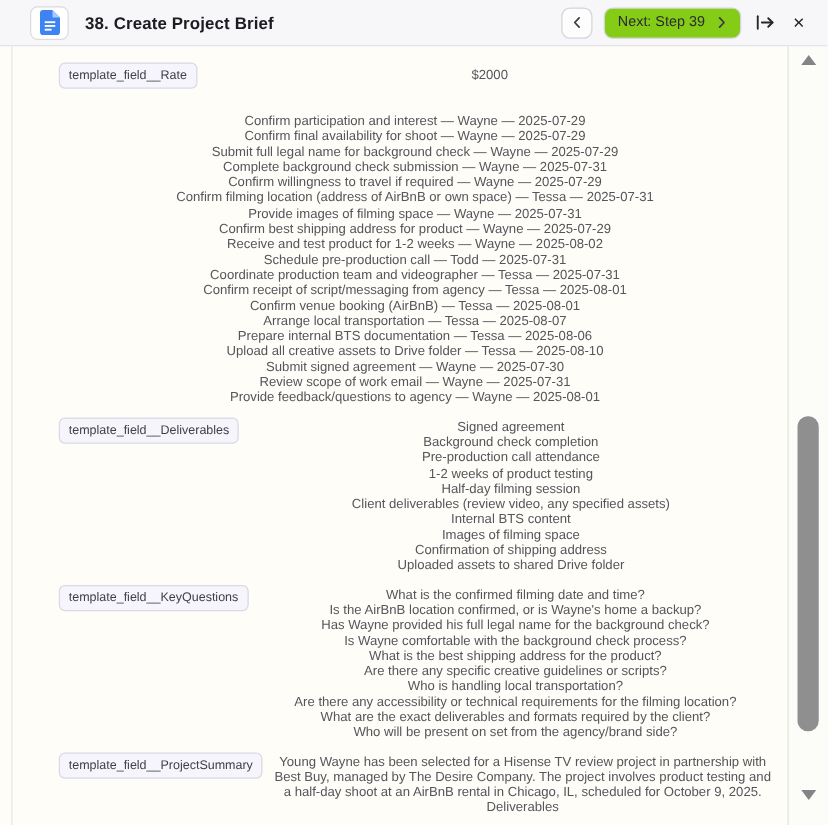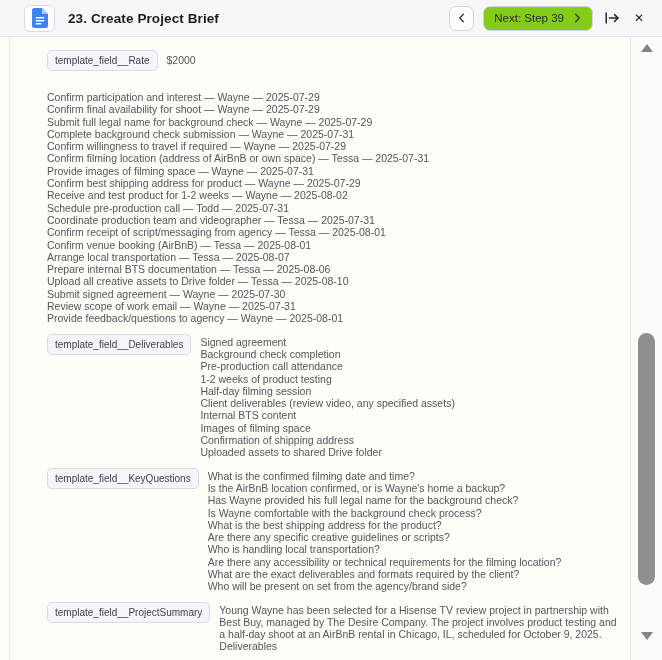--- a/index.html
+++ b/index.html
@@ -40,21 +40,21 @@
     padding:13px 13px 0 16px; overflow:hidden;
   }
   .row { display:flex; align-items:flex-start; margin-bottom:9px;padding-left:21px; }
   .badge {
     background:#f5f5fb; border:1px solid #d9d9e7; border-radius:5px;
     padding:3px 7px; font-size:10px; line-height:13px; color:#3f3f49;
     white-space:nowrap; margin-right:9px; flex:0 0 auto; cursor:pointer;
   }
   .value {
     flex:1; font-size:10.5px; line-height:12.3px; color:#55555b;
-    white-space:pre-line; padding-top:2px;
+    white-space:pre-line; padding-top:2px;text-align:center;
   }
   .row.single .value { padding-top:4px; }
   
   .scrollbar {
     position:absolute; top:37px; right:0; width:32px; bottom:0;
     background:#fcfcf8; border-left:1px solid #e3e3dd; z-index:2;
   }
   .scroll-arrow { position:absolute; left:50%; transform:translateX(-50%); cursor:pointer; }
   .tri-up {
     display:block; width:0; height:0;
@@ -77,21 +77,21 @@
 <div class="header">
   <div class="doc-box">
     <svg width="16" height="20" viewBox="0 0 16 20">
       <path d="M2.5 0 H10 L16 6 V17.5 A2.5 2.5 0 0 1 13.5 20 H2.5 A2.5 2.5 0 0 1 0 17.5 V2.5 A2.5 2.5 0 0 1 2.5 0 Z" fill="#3e83f4"></path>
       <path d="M10 0 L16 6 H10 Z" fill="#a9c9fb"></path>
       <rect x="3.8" y="9" width="8.4" height="1.5" fill="#ffffff"></rect>
       <rect x="3.8" y="12" width="8.4" height="1.5" fill="#ffffff"></rect>
       <rect x="3.8" y="15" width="5.5" height="1.5" fill="#ffffff"></rect>
     </svg>
   </div>
-  <div class="title">23. Create Project Brief</div>
+  <div class="title">38. Create Project Brief</div>
   <div class="actions">
     <div class="btn-prev">
       <svg width="10" height="10" viewBox="0 0 10 10">
           <polyline points="6.3,1.3 2.8,5 6.3,8.7" fill="none" stroke="#3a3a40" stroke-width="1.4" stroke-linecap="round" stroke-linejoin="round"></polyline>
         </svg>
     </div>
     <div class="btn-next">
       <span>Next: Step 39</span>
       <svg width="10" height="10" viewBox="0 0 10 10">
           <polyline points="3.7,1.3 7.2,5 3.7,8.7" fill="none" stroke="#3a3a40" stroke-width="1.4" stroke-linecap="round" stroke-linejoin="round"></polyline>

